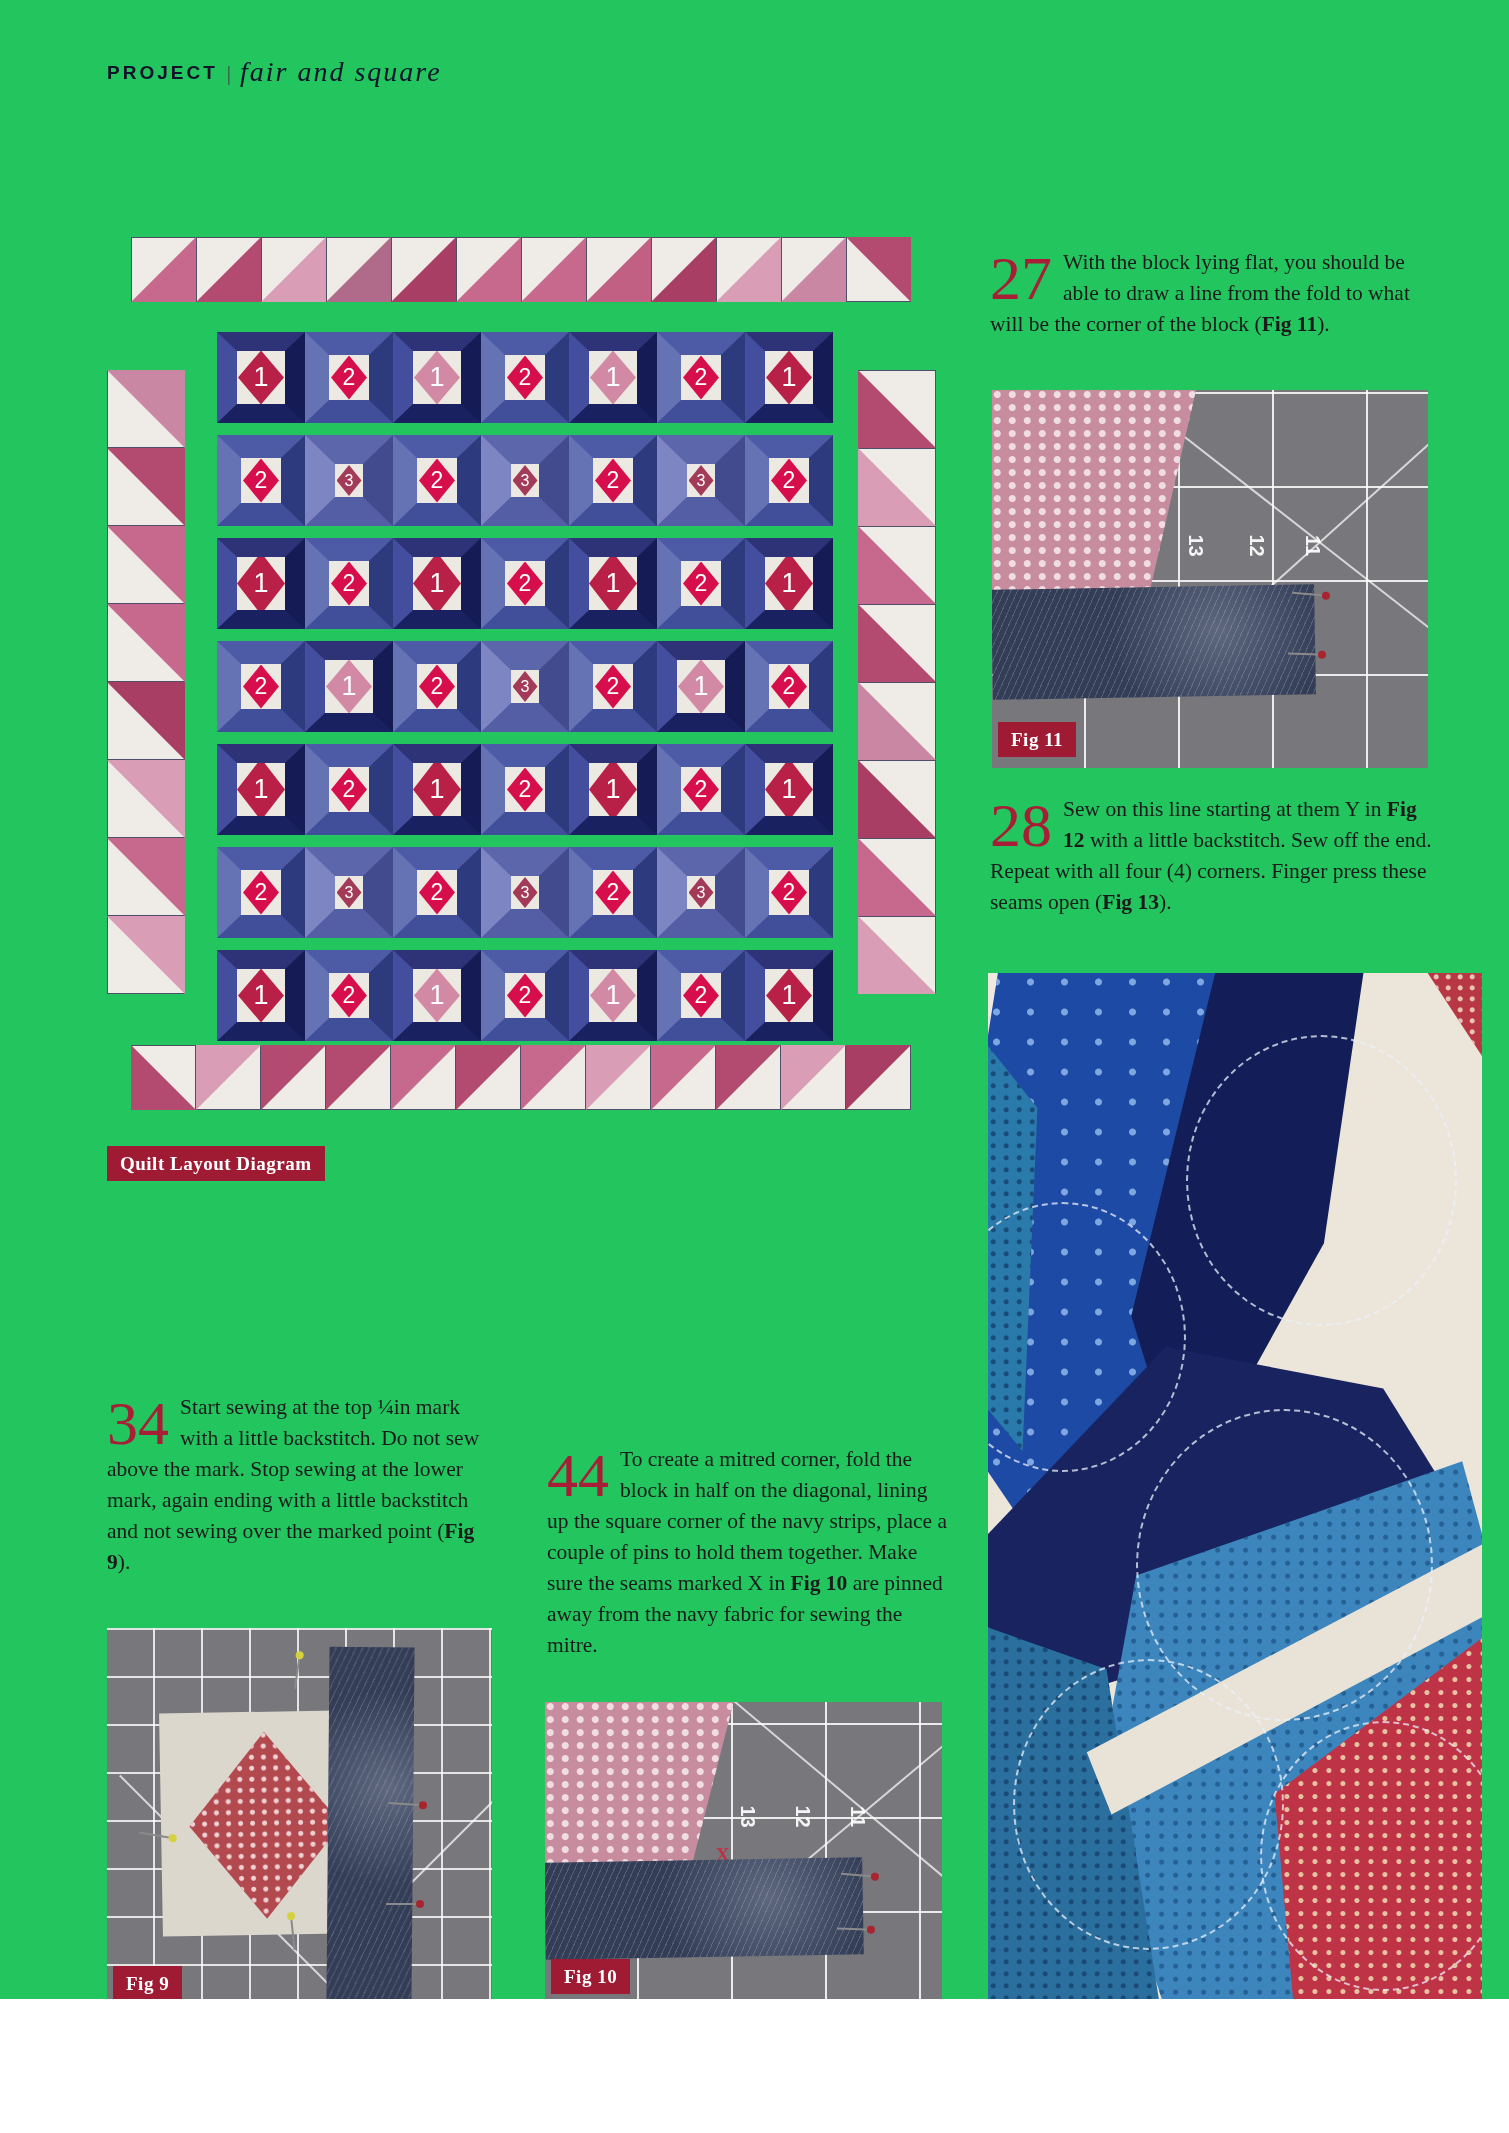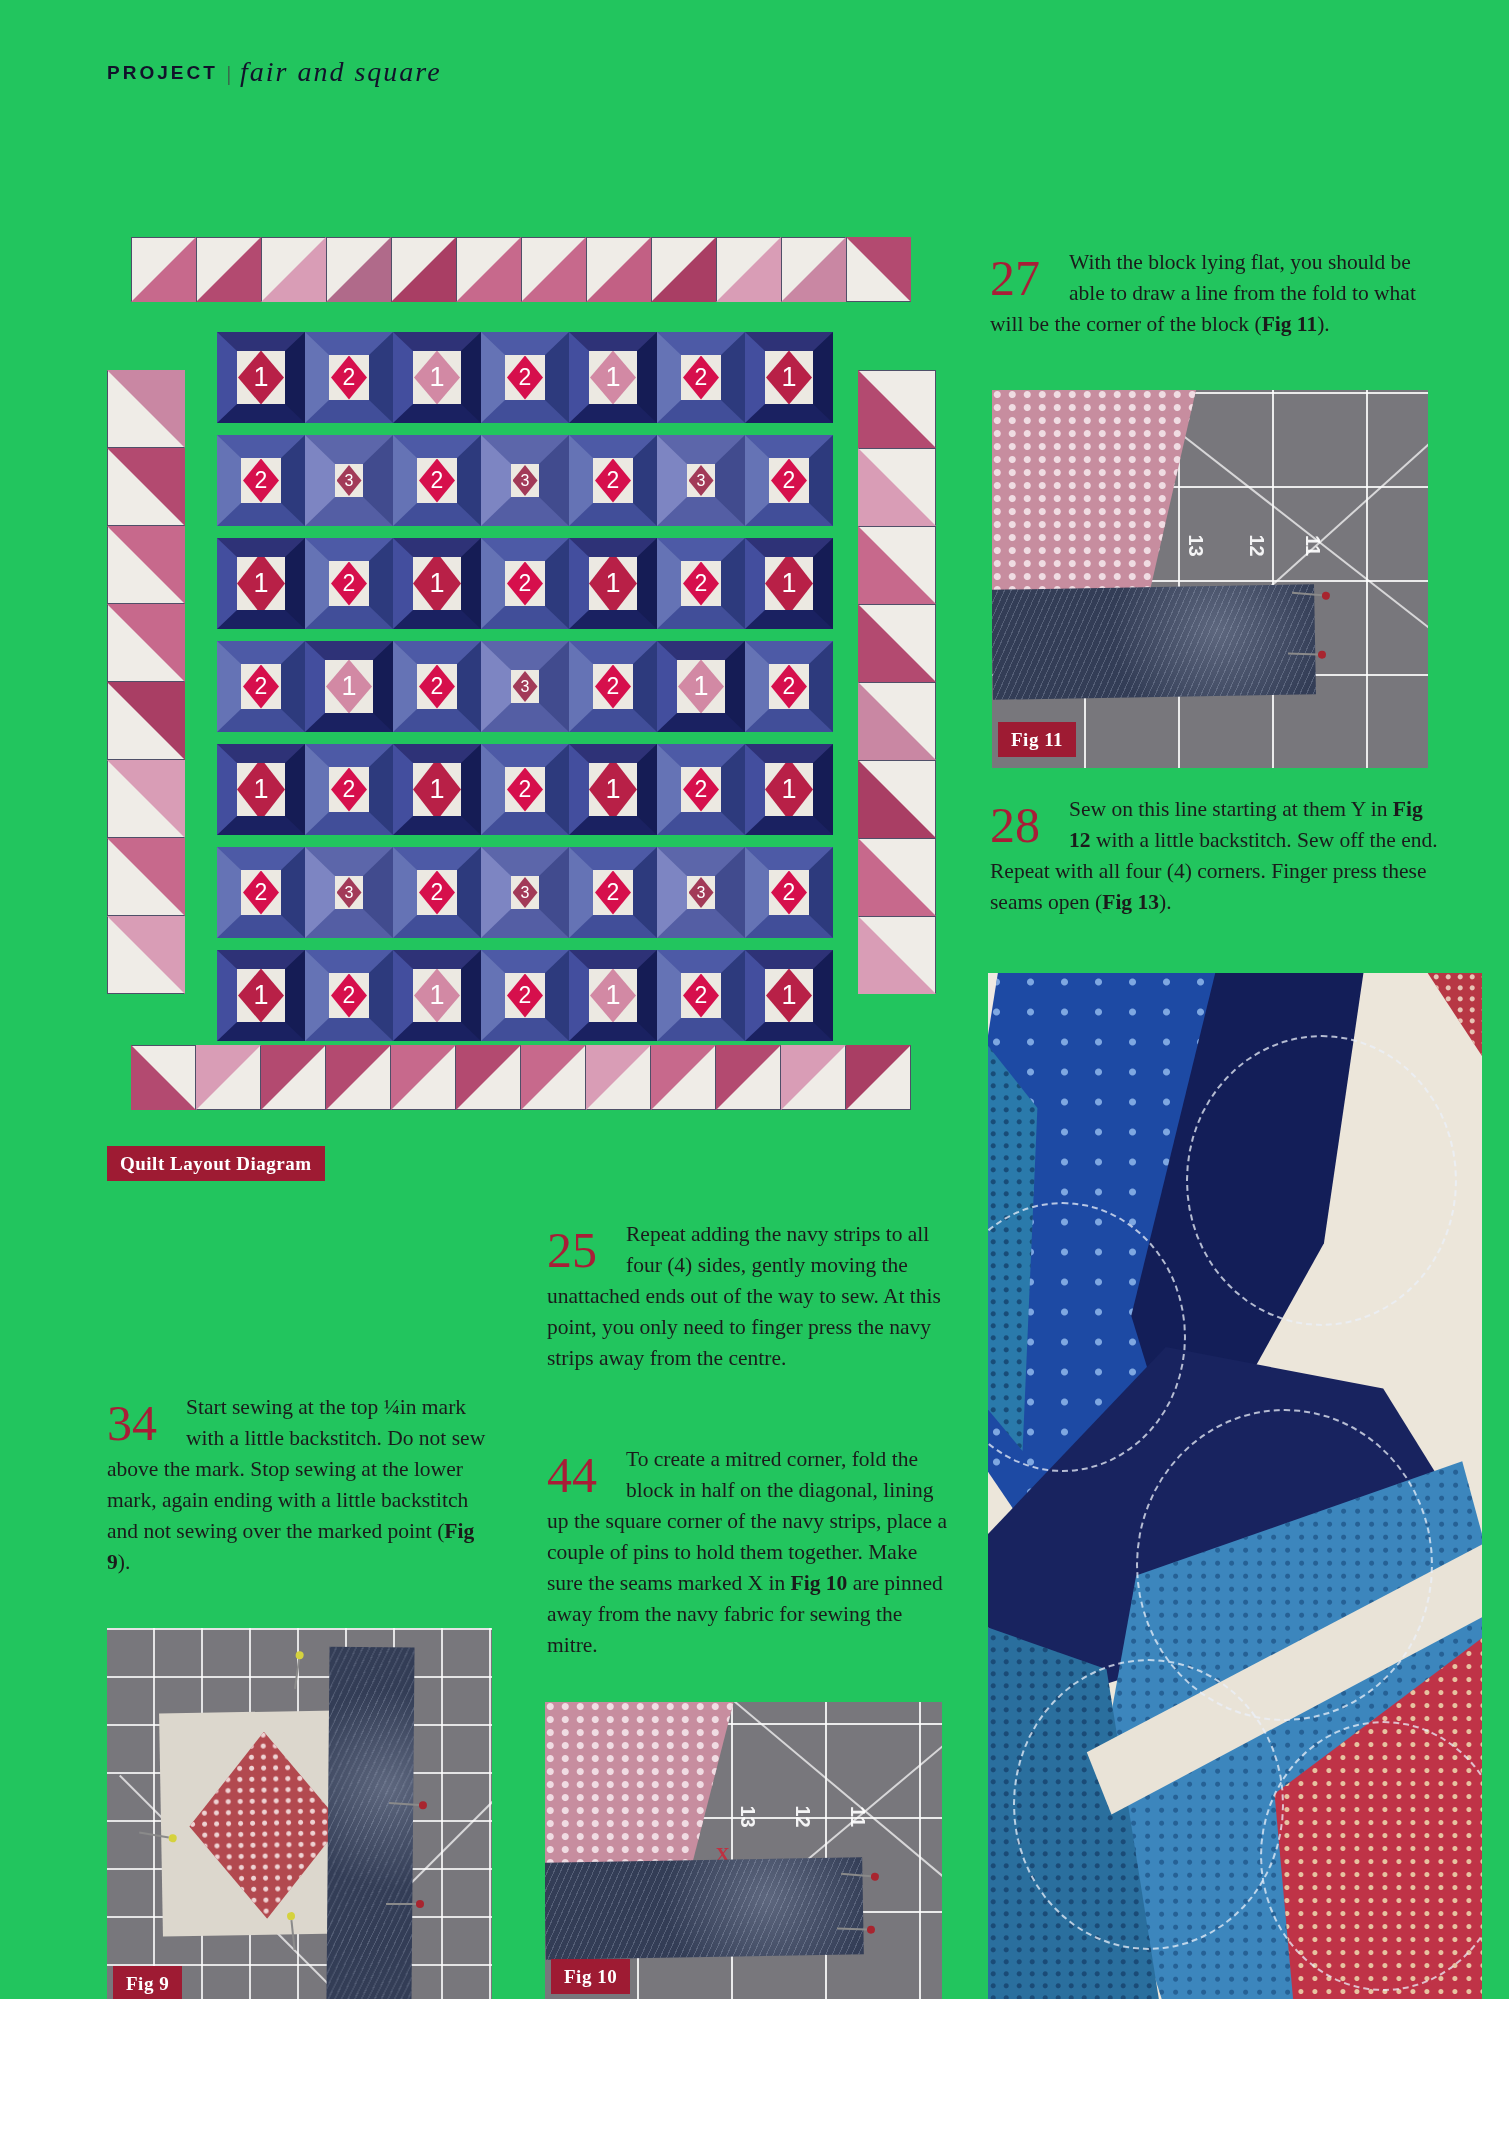--- a/index.html
+++ b/index.html
@@ -44,21 +44,21 @@
   .t-3 .diamond{width:25px;height:31px;font-size:16px}
 
   
   .badge{background:#9e1b33;color:#fff;font-weight:bold;font-size:19px;line-height:35px;
          height:35px;padding:0 13px;letter-spacing:.5px;white-space:nowrap}
   .cap-badge{position:absolute;left:107px;top:1146px}
   .fig-badge{position:absolute;left:6px;bottom:11px}
 
   
   .para,.step{position:absolute;font-size:21.5px;line-height:31px;color:#1b1b1b}
-  .step-num{float:left;font-size:50px;line-height:50px;color:#a81e37;margin:6px 29px 0 0}
+  .step-num{float:left;font-size:62px;line-height:50px;color:#a81e37;margin:6px 11px 0 0}
   .bold{font-weight:bold}
   .p-intro{left:107px;top:1221px;width:384px}
   .s24{left:107px;top:1392px;width:390px}
   .s25{left:547px;top:1219px;width:400px}
   .s26{left:547px;top:1444px;width:406px}
   .s27{left:990px;top:247px;width:444px}
   .s28{left:990px;top:794px;width:452px}
 
   
   .photo{position:absolute;overflow:hidden;background:#78777c}
@@ -521,21 +521,20 @@
             </div>
           </div>
         </div>
       </div>
   </div>
 
   <div class="badge cap-badge">Quilt Layout Diagram</div>
 
   <div class="step s24"><span class="step-num">34</span><span>Start sewing at the top ¼in mark with a little backstitch. Do not sew above the mark. Stop sewing at the lower mark, again ending with a little backstitch and not sewing over the marked point (</span><span class="bold">Fig 9</span><span>).</span></div>
 
-  <div class="step s25"><span class="step-num">25</span><span>Repeat adding the navy strips to all four (4) sides, gently moving the unattached ends out of the way to sew. At this point, you only need to finger press the navy strips away from the centre.</span></div>
   <div class="step s26"><span class="step-num">44</span><span>To create a mitred corner, fold the block in half on the diagonal, lining up the square corner of the navy strips, place a couple of pins to hold them together. Make sure the seams marked X in </span><span class="bold">Fig 10</span><span> are pinned away from the navy fabric for sewing the mitre.</span></div>
 
   <div class="step s27"><span class="step-num">27</span><span>With the block lying flat, you should be able to draw a line from the fold to what will be the corner of the block (</span><span class="bold">Fig 11</span><span>).</span></div>
   <div class="step s28"><span class="step-num">28</span><span>Sew on this line starting at them Y in </span><span class="bold">Fig 12</span><span> with a little backstitch. Sew off the end. Repeat with all four (4) corners. Finger press these seams open (</span><span class="bold">Fig 13</span><span>).</span></div>
 
   <div class="photo fig11">
     <div class="mat mat-coarse"></div>
     <div class="diagline" style="left:30%;top:40%;width:90%;transform:rotate(38deg)"></div>
     <div class="diagline" style="left:45%;top:30%;width:80%;transform:rotate(-42deg)"></div>
     <div class="fabric-cream" style="position:absolute;left:0;top:0;width:56%;height:66%;clip-path:polygon(0 0,55% 0,46% 64%,0 92%)"></div>

